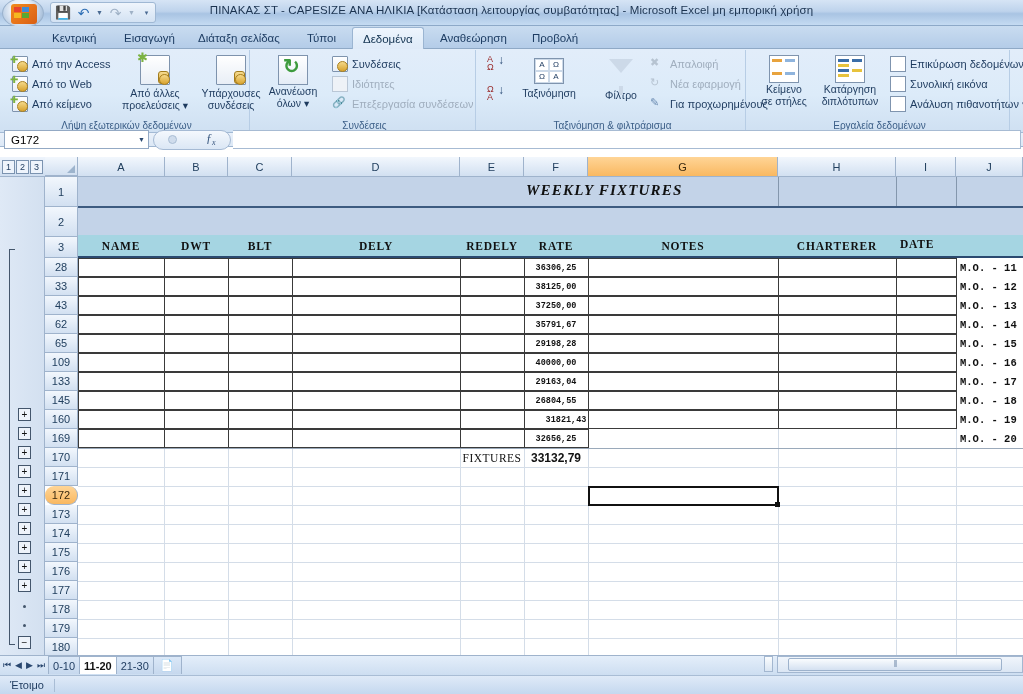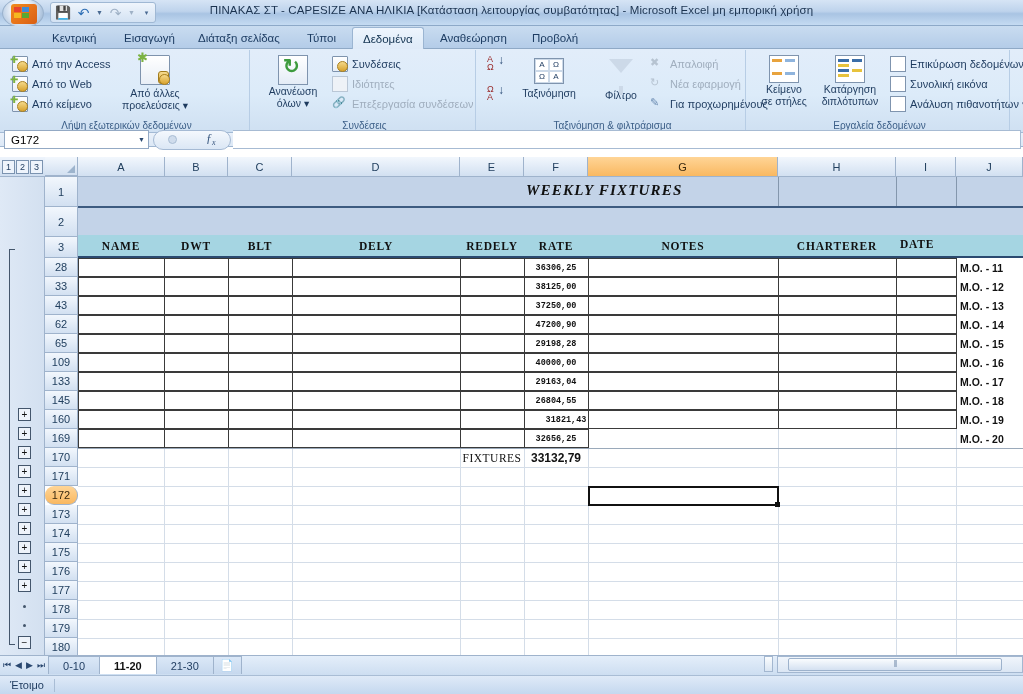--- a/index.html
+++ b/index.html
@@ -271,21 +271,21 @@
   .datacell {
     position:absolute; background:#ffffff; border:1px solid #3a3a3a;
   }
   .ratecell {
     position:absolute; display:flex; align-items:center; justify-content:center;
     font-family:"Liberation Mono", monospace; font-size:8.5px; font-weight:bold; color:#111;
   }
   .mocell {
     position:absolute; display:flex; align-items:center; justify-content:flex-start;
     padding-left:4px;
-    font-family:Liberation Sans, sans-serif; font-size:10.5px; font-weight:bold; color:#111;
+    font-family:Liberation Mono, monospace; font-size:10.5px; font-weight:bold; color:#111;
   }
   .avg-lbl {
     position:absolute; display:flex; align-items:center; justify-content:center;
     font-family:"Liberation Serif", serif; font-size:11.5px; color:#111; letter-spacing:0.5px;
   }
   .avg-val {
     position:absolute; display:flex; align-items:center; justify-content:center;
     font-family:"Liberation Sans", sans-serif; font-size:12px; font-weight:bold; color:#111;
   }
   .selbox {
@@ -298,21 +298,21 @@
   
   .tabbar {
     position:absolute; left:0; top:655px; width:1023px; height:20px;
     background: linear-gradient(to bottom,#e4eefa,#cddef1);
     border-top:1px solid #9fb3cc;
     display:flex; align-items:flex-start;
   }
   .navbtns { display:flex; align-items:center; height:18px; padding:0 3px; gap:4px;
     font-size:9px; color:#2a4870; }
   .stab {
-    height:18px; padding:0 14px; display:flex; align-items:center;
+    height:18px; padding:0 4px; display:flex; align-items:center;
     font-size:11px; color:#1d3a5e; cursor:default;
     background: linear-gradient(to bottom,#dbe8f7,#c6d8ee);
     border:1px solid #9fb3cc; border-bottom:none;
     margin-right:-1px;
   }
   .stab.active {
     background:#ffffff; color:#111; font-weight:bold;
   }
   .stab.newsheet { padding: 0 7px; }
   .hscroll {
@@ -401,20 +401,27 @@
           <span>Από κείμενο</span>
         </div>
 
         <div class="big-item" style="left:112px; top:3px; width:78px;">
           <span class="ico ico32 sheeticon">
               <span class="greenplus" style="left:-4px;top:-5px;font-size:13px;">✱</span>
               <span class="db-cyl"></span>
             </span>
           <span>Από άλλες</span>
           <span>προελεύσεις ▾</span>
+        </div>
+        <div class="big-item" style="left:192px; top:3px; width:70px;">
+          <span class="ico ico32 sheeticon">
+              <span class="db-cyl"></span>
+            </span>
+          <span>Υπάρχουσες</span>
+          <span>συνδέσεις</span>
         </div>
       </div>
       <div class="rgroup-label">Λήψη εξωτερικών δεδομένων</div>
     </div>
 
     <div class="rgroup" style="left:254px; width:222px;">
       <div class="rgroup-inner">
         <div class="big-item" style="left:8px; top:3px; width:62px;">
           <span class="ico refresh-ico"></span>
           <span>Ανανέωση</span>
@@ -684,21 +691,21 @@
 
       <div class="datacell" style="left:0;   top:138px; width:87px;  height:19px;"></div>
       <div class="datacell" style="left:86px; top:138px; width:65px;  height:19px;"></div>
       <div class="datacell" style="left:150px;top:138px; width:65px;  height:19px;"></div>
       <div class="datacell" style="left:214px;top:138px; width:169px; height:19px;"></div>
       <div class="datacell" style="left:382px;top:138px; width:65px;  height:19px;"></div>
       <div class="datacell" style="left:446px;top:138px; width:65px;  height:19px;"></div>
       <div class="datacell" style="left:510px;top:138px; width:191px; height:19px;"></div>
       <div class="datacell" style="left:700px;top:138px; width:119px; height:19px;"></div>
       <div class="datacell" style="left:818px;top:138px; width:61px;  height:19px;"></div>
-      <div class="ratecell" style="left:446px;top:138px; width:64px;  height:19px;">47200,90</div>
+      <div class="ratecell" style="left:446px;top:138px; width:64px;  height:19px;">35791,67</div>
       <div class="mocell" style="left:878px;top:138px; width:67px;  height:19px;">M.O. - 14</div>
 
       <div class="datacell" style="left:0;   top:157px; width:87px;  height:19px;"></div>
       <div class="datacell" style="left:86px; top:157px; width:65px;  height:19px;"></div>
       <div class="datacell" style="left:150px;top:157px; width:65px;  height:19px;"></div>
       <div class="datacell" style="left:214px;top:157px; width:169px; height:19px;"></div>
       <div class="datacell" style="left:382px;top:157px; width:65px;  height:19px;"></div>
       <div class="datacell" style="left:446px;top:157px; width:65px;  height:19px;"></div>
       <div class="datacell" style="left:510px;top:157px; width:191px; height:19px;"></div>
       <div class="datacell" style="left:700px;top:157px; width:119px; height:19px;"></div>

